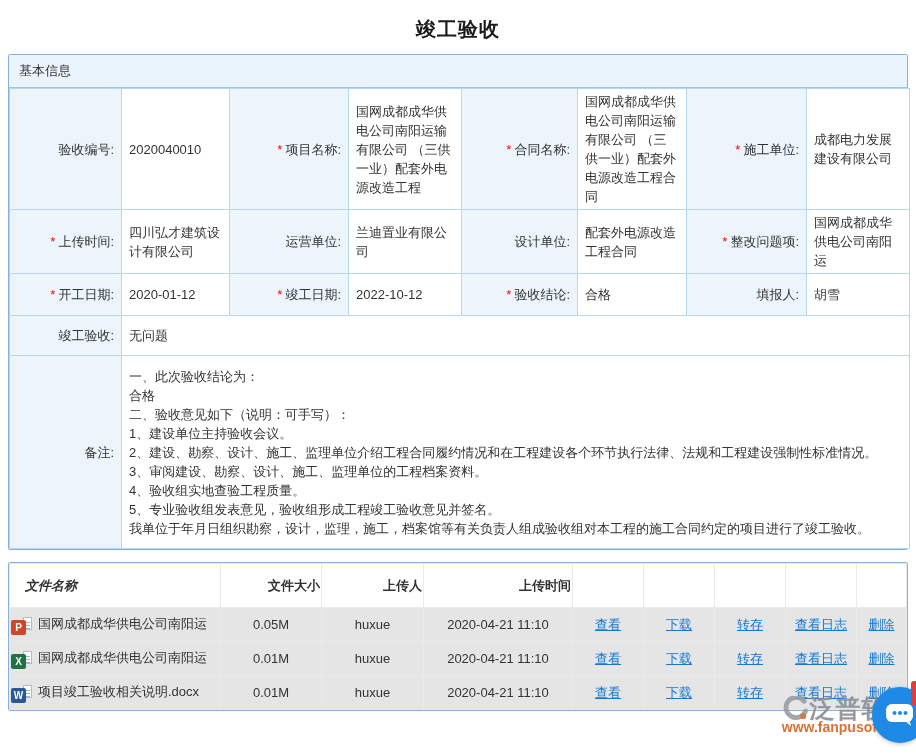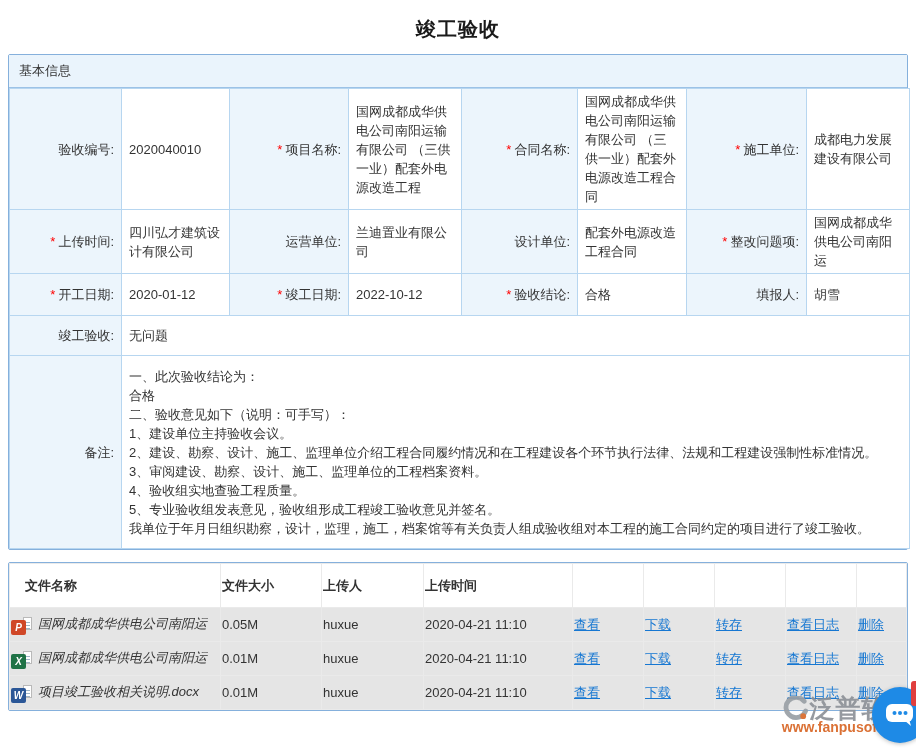--- a/index.html
+++ b/index.html
@@ -37,29 +37,29 @@
   tr.r1 { height:103px; } tr.r2 { height:57px; } tr.r3 { height:42px; }
   tr.r4 { height:38px; }  tr.r5 { height:40px; } tr.r6 { height:193px; }
   .remark { white-space:pre-line; line-height:20.5px; }
   
   table.attach {
     width:100%; border-collapse:collapse; table-layout:fixed;
     font-size:13px; color:#333;
   }
   table.attach th {
     font-weight:bold; color:#333; border:1px solid #eaeaea;
-    height:44px; text-align:left; background:#fff;
-  }
-  table.attach th.name-h { text-align:left; padding-left:15px; }
+    height:44px; text-align:right; background:#fff;
+  }
+  table.attach th.name-h { text-align:left; padding-left:15px;font-style:italic; }
   table.attach td {
-    border:1px solid #eaeaea; height:34px; 
+    border:1px solid #eaeaea; height:34px; text-align:center;
     white-space:nowrap; overflow:hidden;
   }
   table.attach td.name {
-    text-align:left; color:#333;font-style:italic;
+    text-align:left; color:#333;
   }
   a.op { color:#1677d2; text-decoration:underline; cursor:pointer; }
   
   .ficon { display:inline-block; vertical-align:-3px; margin-right:6px; white-space:nowrap; }
   .ficon .sq {
     display:inline-block; width:15px; height:15px; border-radius:2px;
     color:#fff; font-size:10px; font-weight:bold; text-align:center;
     line-height:15px; position:relative; z-index:2;
   }
   .ficon .pg {

